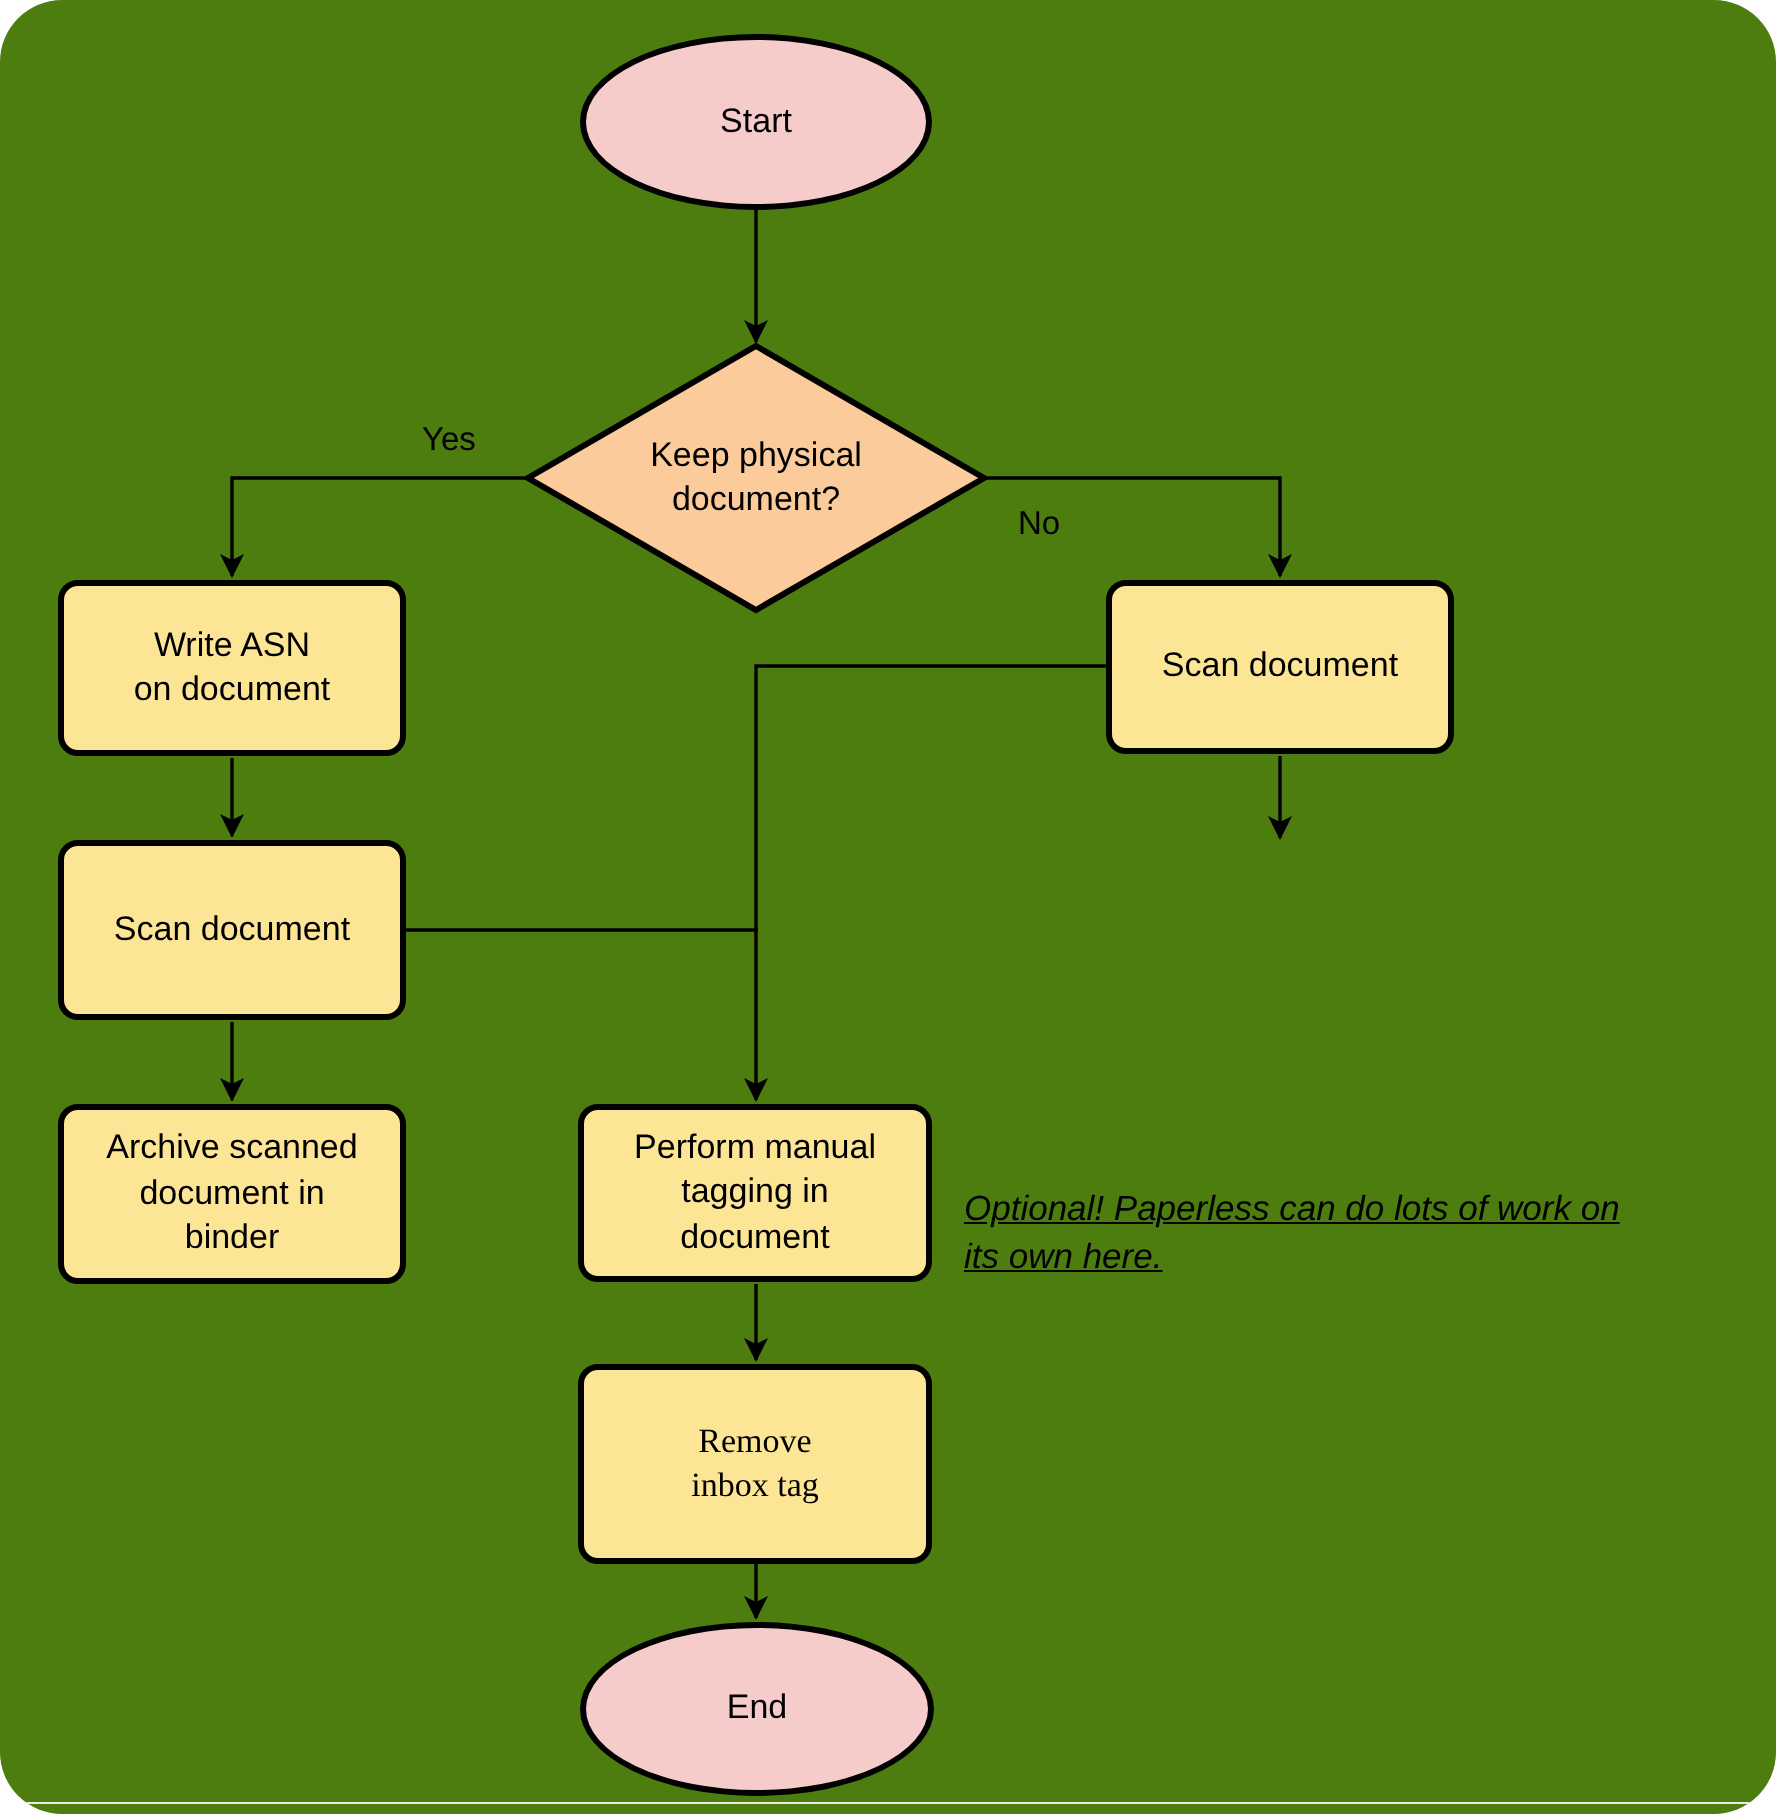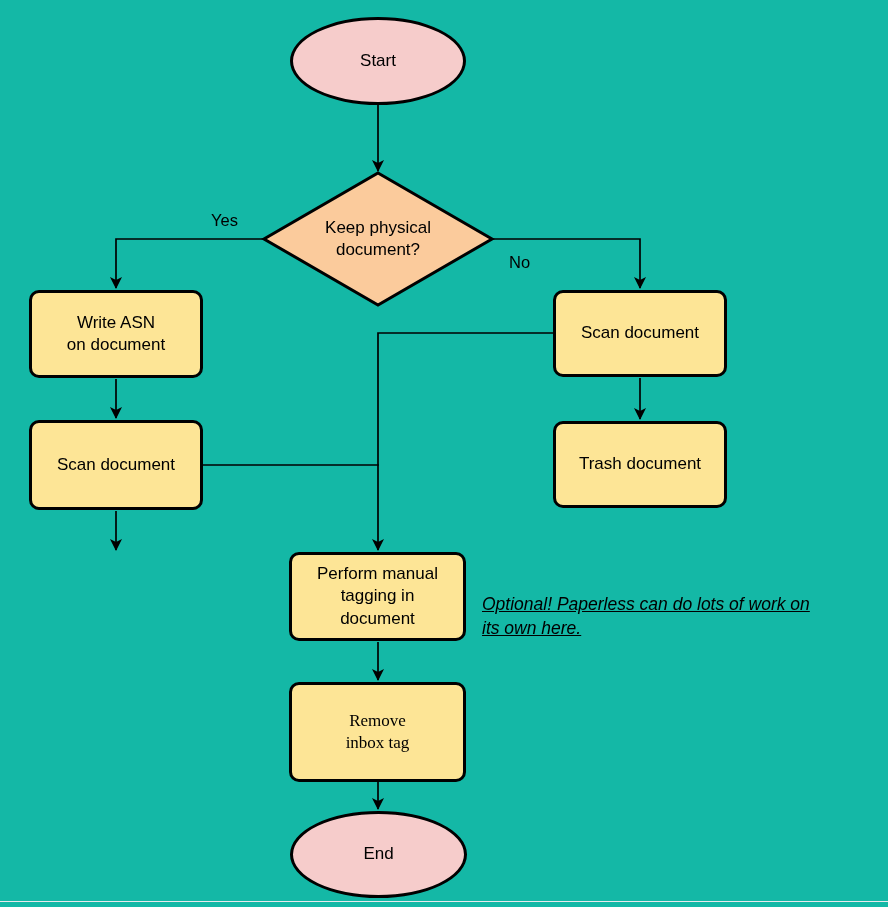--- a/index.html
+++ b/index.html
@@ -5,22 +5,23 @@
   html, body {
     margin: 0;
     padding: 0;
     background: #ffffff;
     font-family: "Liberation Sans", sans-serif;
   }
   .canvas {
     position: relative;
     width: 888px;
     height: 907px;
-    background: #14b8a6;
+    background: #4d7c0f;
     overflow: hidden;
+    border-radius: 31px;
   }
   svg.connectors {
     position: absolute;
     left: 0; top: 0;
     width: 888px; height: 907px;
   }
   .node {
     position: absolute;
     box-sizing: border-box;
     display: flex;
@@ -120,24 +121,26 @@
   <div id="node-start" class="node terminal">Start</div>
 
   <div id="node-write-asn" class="node process">Write ASN
 on document</div>
 
   <div id="label-decision" class="node diamond-label">Keep physical
 document?</div>
 
   <div id="node-scan-left" class="node process">Scan document</div>
 
+  <div id="node-archive" class="node process">Archive scanned
+document in
+binder</div>
 
   <div id="node-scan-right" class="node process">Scan document</div>
 
-  <div id="node-trash" class="node process">Trash document</div>
 
   <div id="node-tagging" class="node process">Perform manual
 tagging in
 document</div>
 
   <div id="node-remove" class="node process">Remove
 inbox tag</div>
 
   <div id="node-end" class="node terminal">End</div>
 

